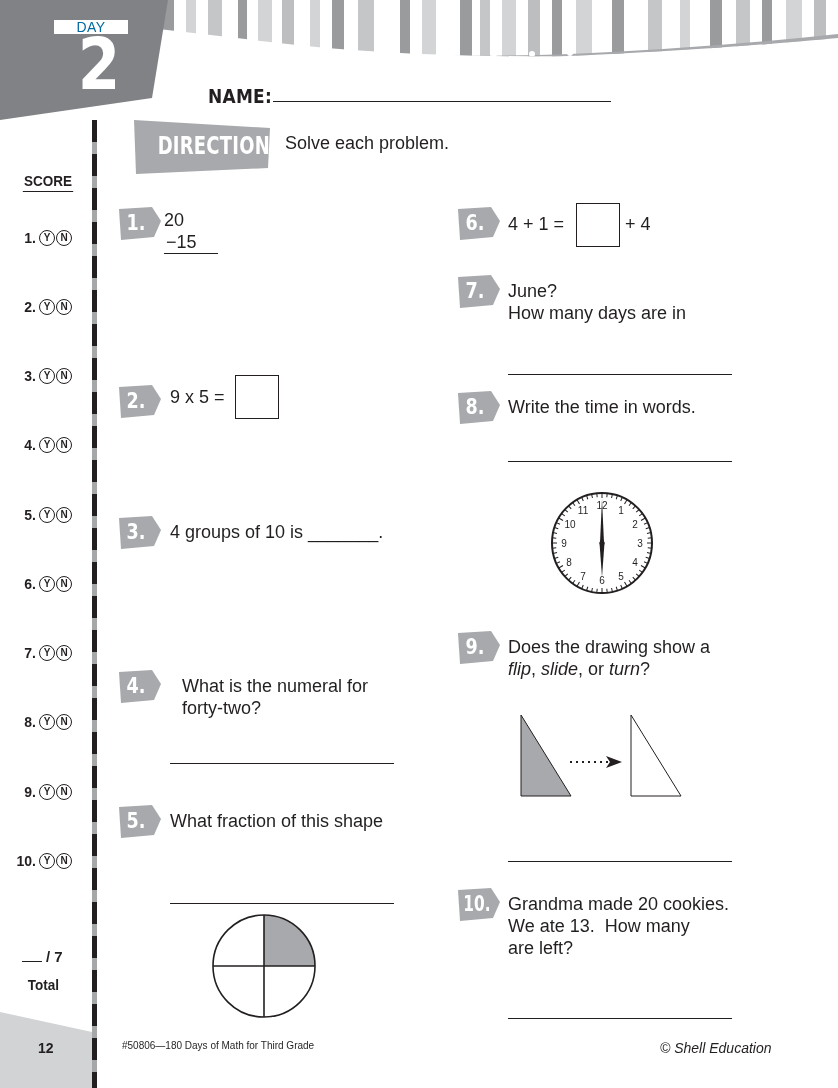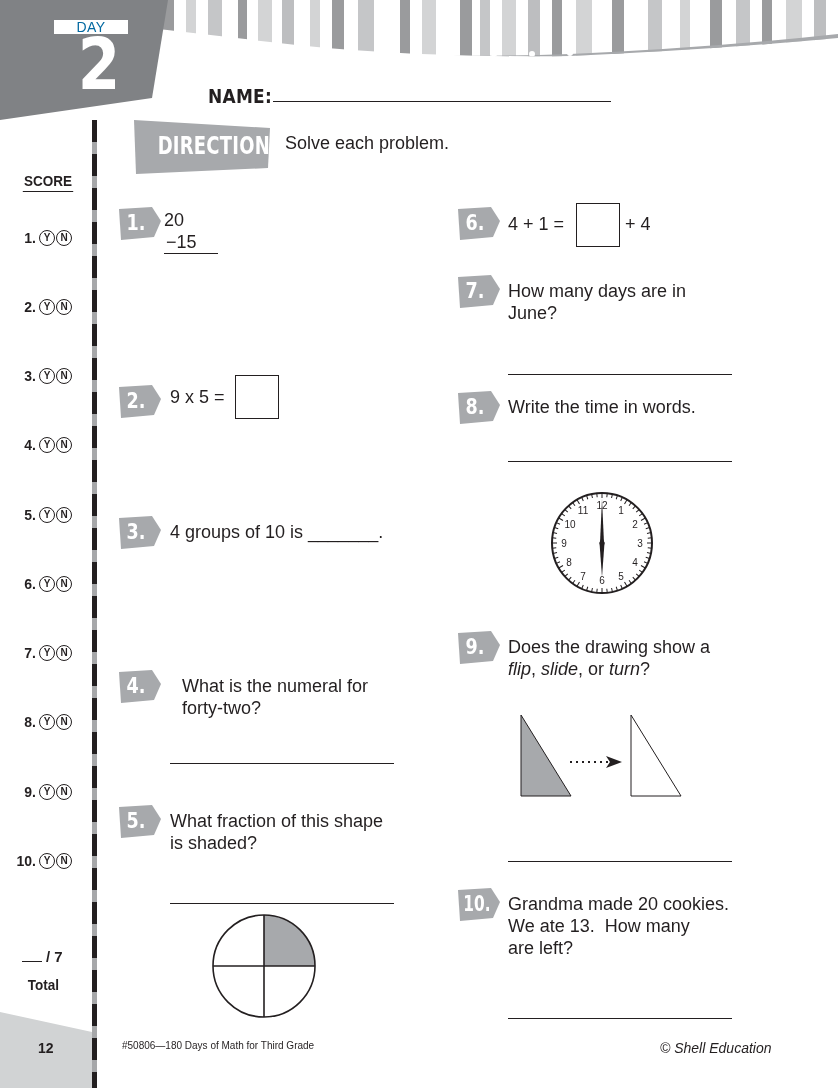--- a/index.html
+++ b/index.html
@@ -227,21 +227,20 @@
 <div class="answer-line" style="left:170px; top:763px; width:224px"></div>
 
 <div class="qbadge" style="left:116px; top:805px">
   <svg width="46" height="34" viewBox="0 0 46 34">
       <path d="M3 2 L36 0 L45 14 L38 30 L5 33 Z" fill="#a7a9ac"></path>
     </svg>
   <span class="qnum">5.</span>
 </div>
 <div class="qtext" style="left:170px; top:810px">
   <div>What fraction of this shape</div>
-  <div>is shaded?</div>
 </div>
 <div class="answer-line" style="left:170px; top:903px; width:224px"></div>
 <svg class="abs" style="left:211px; top:913px" width="106" height="106" viewBox="0 0 106 106">
   <path d="M53 53 L53 2 A51 51 0 0 1 104 53 Z" fill="#a7a9ac"></path>
   <circle cx="53" cy="53" r="51" fill="none" stroke="#231f20" stroke-width="1.6"></circle>
   <line x1="53" y1="2" x2="53" y2="104" stroke="#231f20" stroke-width="1.6"></line>
   <line x1="2" y1="53" x2="104" y2="53" stroke="#231f20" stroke-width="1.6"></line>
 </svg>
 
 <div class="qbadge" style="left:455px; top:207px">
@@ -254,22 +253,22 @@
 <div class="answer-box" style="left:576px; top:203px; width:42px; height:42px"></div>
 <div class="qtext" style="left:625px; top:213px">+ 4</div>
 
 <div class="qbadge" style="left:455px; top:275px">
   <svg width="46" height="34" viewBox="0 0 46 34">
       <path d="M3 2 L36 0 L45 14 L38 30 L5 33 Z" fill="#a7a9ac"></path>
     </svg>
   <span class="qnum">7.</span>
 </div>
 <div class="qtext" style="left:508px; top:280px">
+  <div>June?</div>
   <div>How many days are in</div>
-  <div>June?</div>
 </div>
 <div class="answer-line" style="left:508px; top:374px; width:224px"></div>
 
 <div class="qbadge" style="left:455px; top:391px">
   <svg width="46" height="34" viewBox="0 0 46 34">
       <path d="M3 2 L36 0 L45 14 L38 30 L5 33 Z" fill="#a7a9ac"></path>
     </svg>
   <span class="qnum">8.</span>
 </div>
 <div class="qtext" style="left:508px; top:396px">Write the time in words.</div>

